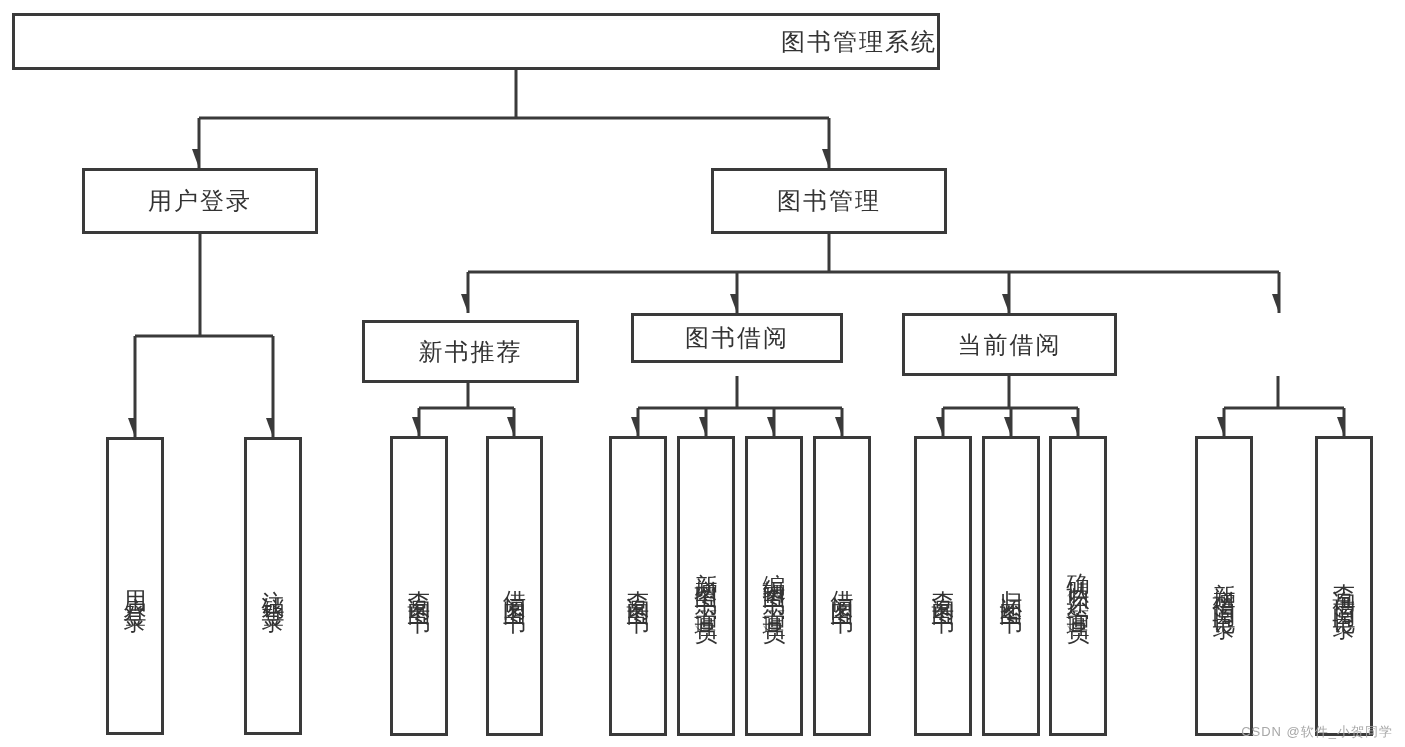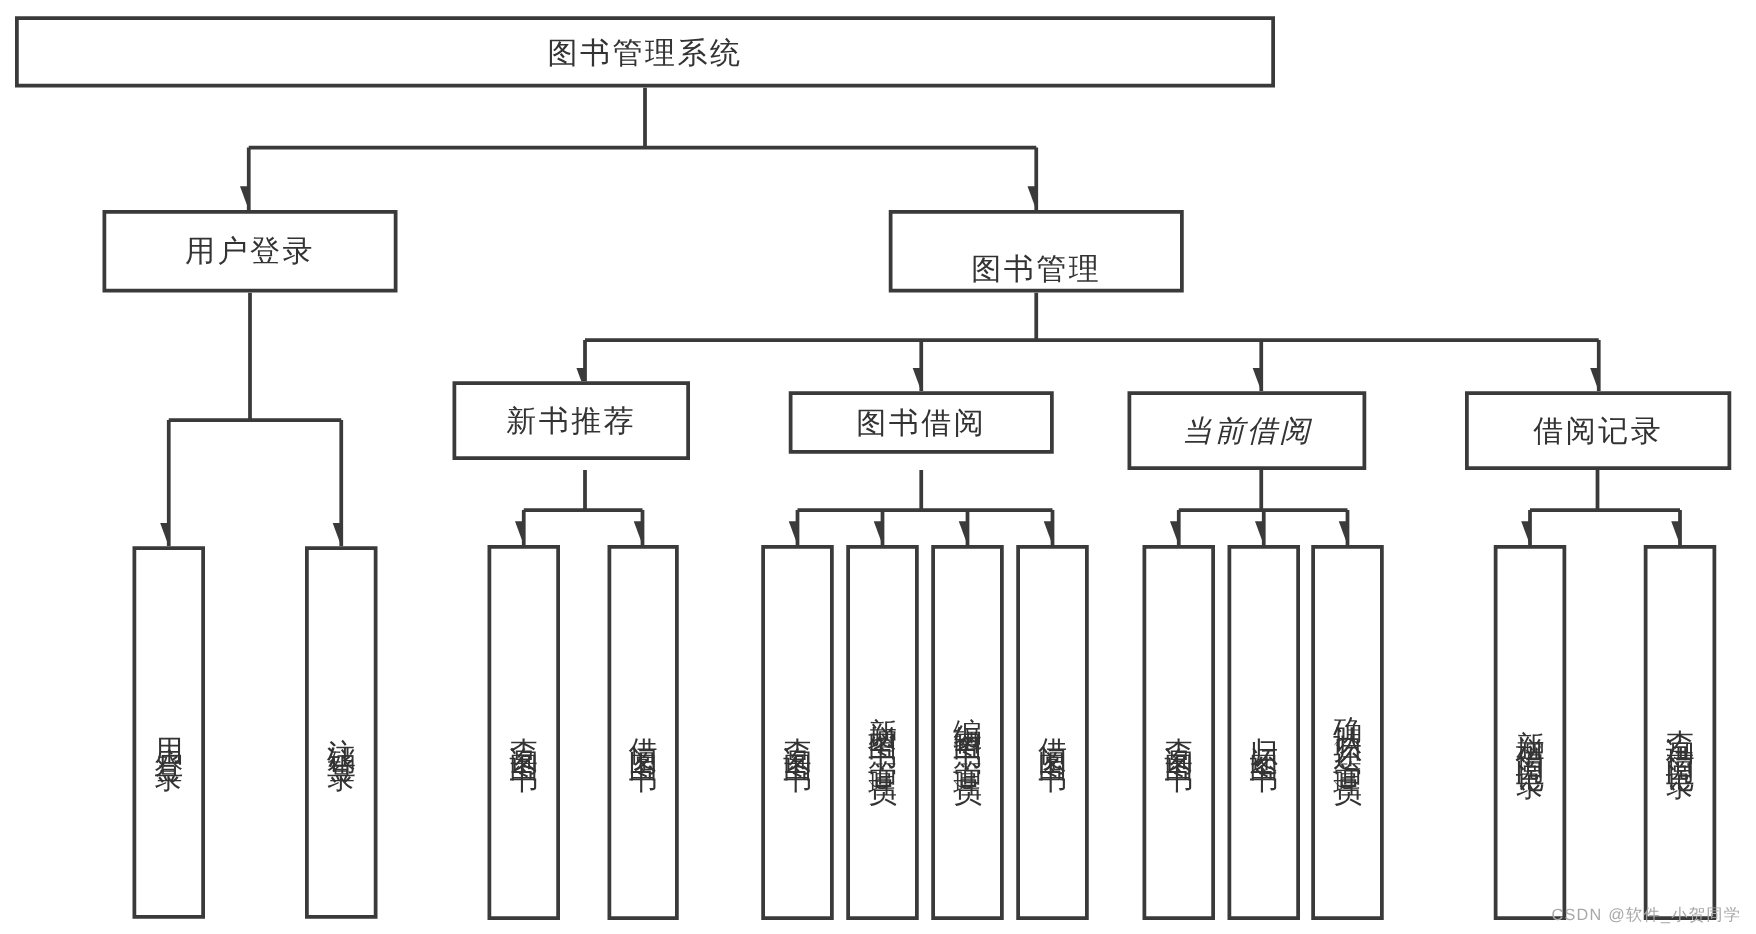--- a/index.html
+++ b/index.html
@@ -21,26 +21,26 @@
     z-index:1;
   }
   .node .lbl{
     font-size:24px;letter-spacing:2px;color:var(--text);white-space:nowrap;
   }
   .vnode .lbl{
     writing-mode:vertical-rl;font-size:23px;letter-spacing:7px;line-height:1;
     white-space:pre;color:var(--text);
   }
   
-  .n-root{left:12px;top:13px;width:1008px;height:57px;}
+  .n-root{left:12px;top:13px;width:928px;height:57px;justify-content:flex-end;}
   .n-user-login{left:82px;top:168px;width:236px;height:66px;}
-  .n-book-mgmt{left:711px;top:168px;width:236px;height:66px;align-items:flex-end;}
-  .n-new-book-rec{left:362px;top:305px;width:190px;height:63px;align-items:center;}
+  .n-book-mgmt{left:711px;top:168px;width:236px;height:66px;}
+  .n-new-book-rec{left:362px;top:320px;width:217px;height:63px;align-items:center;}
   .n-book-borrow{left:631px;top:313px;width:212px;height:50px;}
-  .n-current-borrow{left:902px;top:313px;width:191px;height:63px;font-style:italic;}
+  .n-current-borrow{left:902px;top:313px;width:215px;height:63px;}
   .n-borrow-records{left:1172px;top:313px;width:213px;height:63px;}
   .n-v-user-login{left:106px;top:437px;width:58px;height:298px;}
   .n-v-logout{left:244px;top:437px;width:58px;height:298px;}
   .n-v-query1{left:390px;top:436px;width:58px;height:300px;}
   .n-v-borrow1{left:486px;top:436px;width:57px;height:300px;}
   .n-v-query2{left:609px;top:436px;width:58px;height:300px;}
   .n-v-add-book{left:677px;top:436px;width:58px;height:300px;}
   .n-v-edit-book{left:745px;top:436px;width:58px;height:300px;}
   .n-v-borrow2{left:813px;top:436px;width:58px;height:300px;}
   .n-v-query3{left:914px;top:436px;width:58px;height:300px;}
@@ -109,23 +109,20 @@
 
   <div class="node n-new-book-rec">
     <span class="lbl">新书推荐</span>
   </div>
   <div class="node n-book-borrow">
     <span class="lbl">图书借阅</span>
   </div>
   <div class="node n-current-borrow">
     <span class="lbl">当前借阅</span>
   </div>
-  <div class="node n-borrow-records">
-    <span class="lbl">借阅记录</span>
-  </div>
 
   <div class="node vnode n-v-user-login">
     <span class="lbl">用户登录</span>
   </div>
   <div class="node vnode n-v-logout">
     <span class="lbl">注销登录</span>
   </div>
   <div class="node vnode n-v-query1">
     <span class="lbl">查询图书</span>
   </div>

